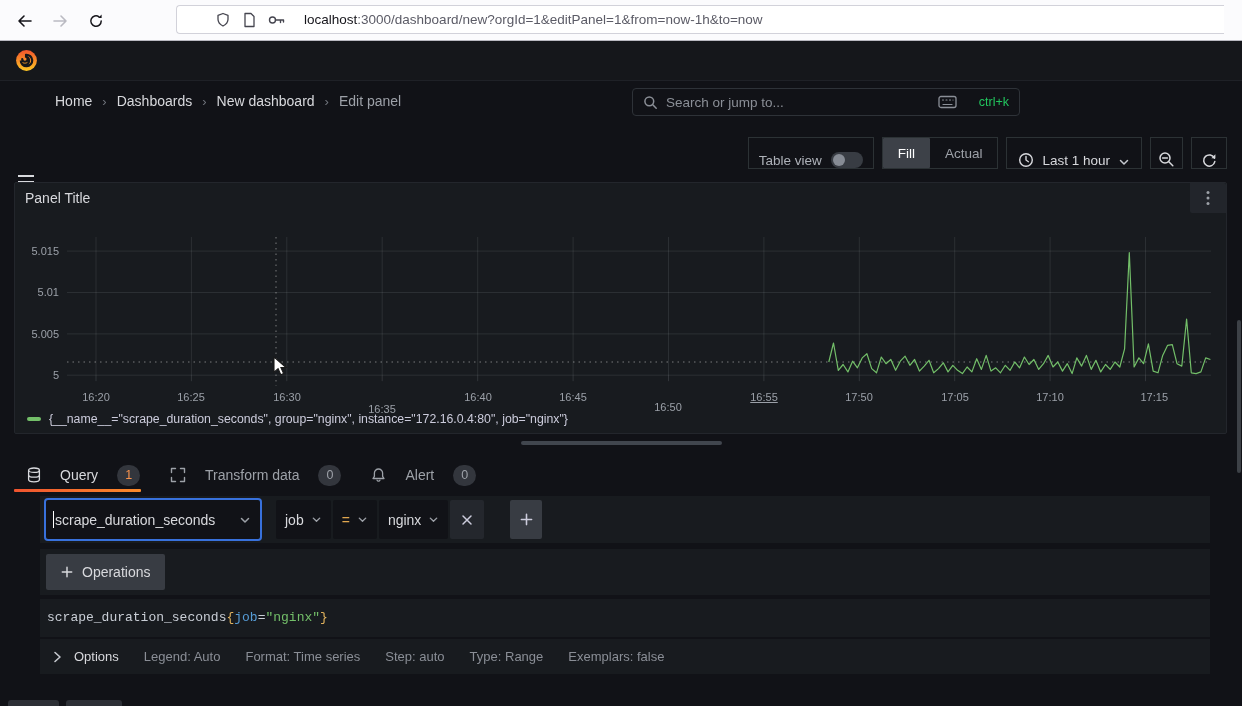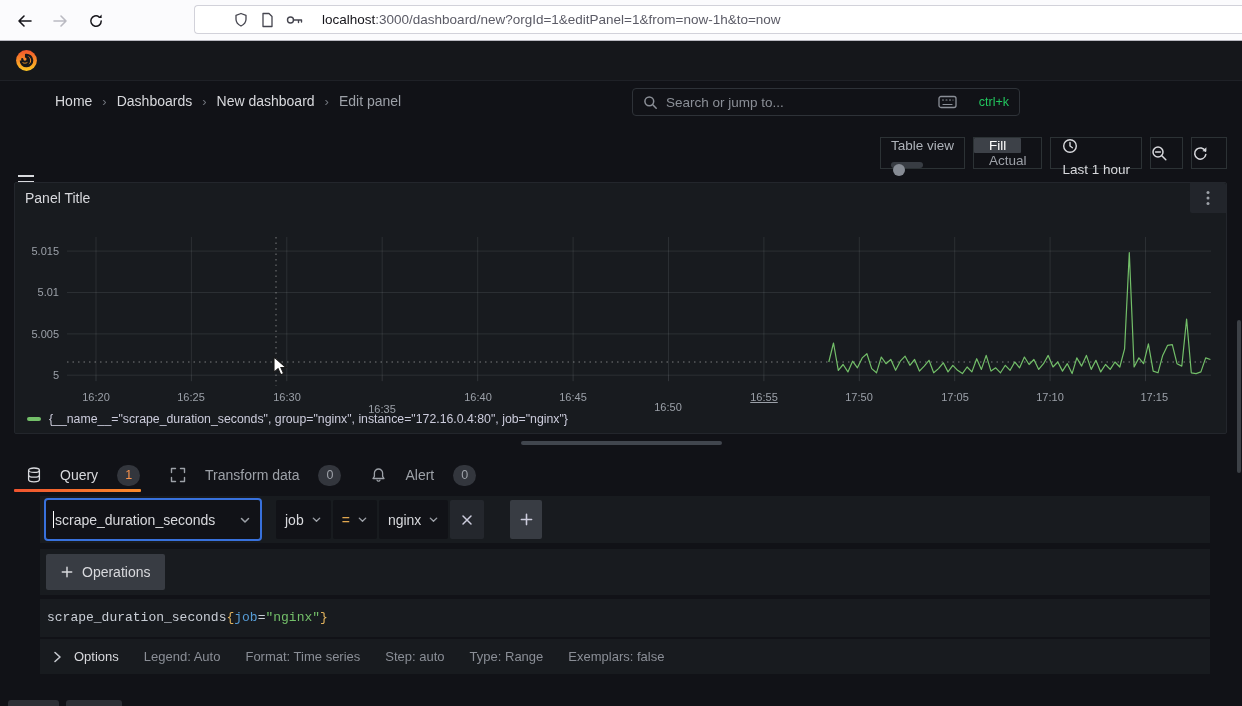--- a/index.html
+++ b/index.html
@@ -6,39 +6,39 @@
   body{
     width:1242px;height:706px;position:relative;overflow:hidden;
     background:#111217;
     font-family:"Liberation Sans","DejaVu Sans",sans-serif;
     -webkit-font-smoothing:antialiased;
   }
   svg{display:block}
   
   .browser-bar{position:absolute;left:0;top:0;width:100%;height:41px;background:#fbfbfd;border-bottom:1px solid #b9b9c1;box-sizing:border-box;}
   .nav-btn{position:absolute;top:7px;width:28px;height:28px;display:flex;align-items:center;justify-content:center;border-radius:4px;}
-  .url-field{position:absolute;left:194px;top:5px;width:1048px;height:29px;background:#ffffff;border:1px solid #d2d2da;border-right:none;border-radius:4px 0 0 4px;display:flex;align-items:center;padding-left:38px;box-sizing:border-box;gap:11px;}
+  .url-field{position:absolute;left:176px;top:5px;width:1048px;height:29px;background:#ffffff;border:1px solid #d2d2da;border-right:none;border-radius:4px 0 0 4px;display:flex;align-items:center;padding-left:38px;box-sizing:border-box;gap:11px;}
   .url-text{font-size:13.5px;margin-left:6px;white-space:nowrap;}
   .url-host{color:#15141a;}
   .url-rest{color:#5b5b66;}
   
   .gf-nav{position:absolute;left:0;top:41px;width:100%;height:40px;background:#15171b;border-bottom:1px solid #1f2127;box-sizing:border-box;}
   .gf-logo{position:absolute;left:14px;top:48px;width:25px;height:25px;}
   .search-box{position:absolute;left:632px;top:47px;width:388px;height:28px;background:#111217;border:1px solid #2e3238;border-radius:4px;display:flex;align-items:center;padding:0 10px;box-sizing:border-box;gap:8px;}
   .search-ph{font-size:13.5px;color:#8b8f97;flex:1;}
   .shortcut{font-size:12.5px;color:#22c55e;margin-left:14px;}
   
   .crumb-row{position:absolute;left:0;top:81px;width:100%;height:40px;}
   .hamburger{position:absolute;left:14px;top:89px;width:24px;height:24px;display:flex;align-items:center;justify-content:center;}
   .crumbs{position:absolute;left:55px;top:0;height:40px;display:flex;align-items:center;font-size:14px;color:#d8d9dd;}
   .crumb-sep{color:#70747c;padding:0 10px;font-size:13px;}
   .crumb-current{color:#9da1a8;}
   
   .toolbar{position:absolute;top:137px;right:15px;height:32px;display:flex;gap:8px;align-items:center;}
-  .tb-box{height:32px;border:1px solid #2c3235;border-radius:0;display:flex;align-items:flex-start;box-sizing:border-box;background:transparent;flex-direction:column;}
+  .tb-box{height:32px;border:1px solid #2c3235;border-radius:0;display:flex;align-items:flex-end;box-sizing:border-box;background:transparent;}
   .tv-group{padding:0 10px;gap:9px;}
   .tv-label{font-size:13.5px;color:#aeb2b9;}
   .toggle{width:32px;height:16px;border-radius:9px;background:#383c43;position:relative;}
   .toggle .knob{position:absolute;left:2px;top:2px;width:12px;height:12px;border-radius:50%;background:#868b94;}
   .seg{height:100%;display:flex;align-items:center;padding:0 15px;font-size:13.5px;color:#9da1a8;}
   .seg.sel{background:#3d4148;color:#ffffff;border-radius:1px;}
   .time-picker{padding:0 11px;gap:8px;}
   .time-label{font-size:13.5px;color:#d8d9dd;font-weight:500;}
   .icon-btn{width:33px;justify-content:center;}
   

